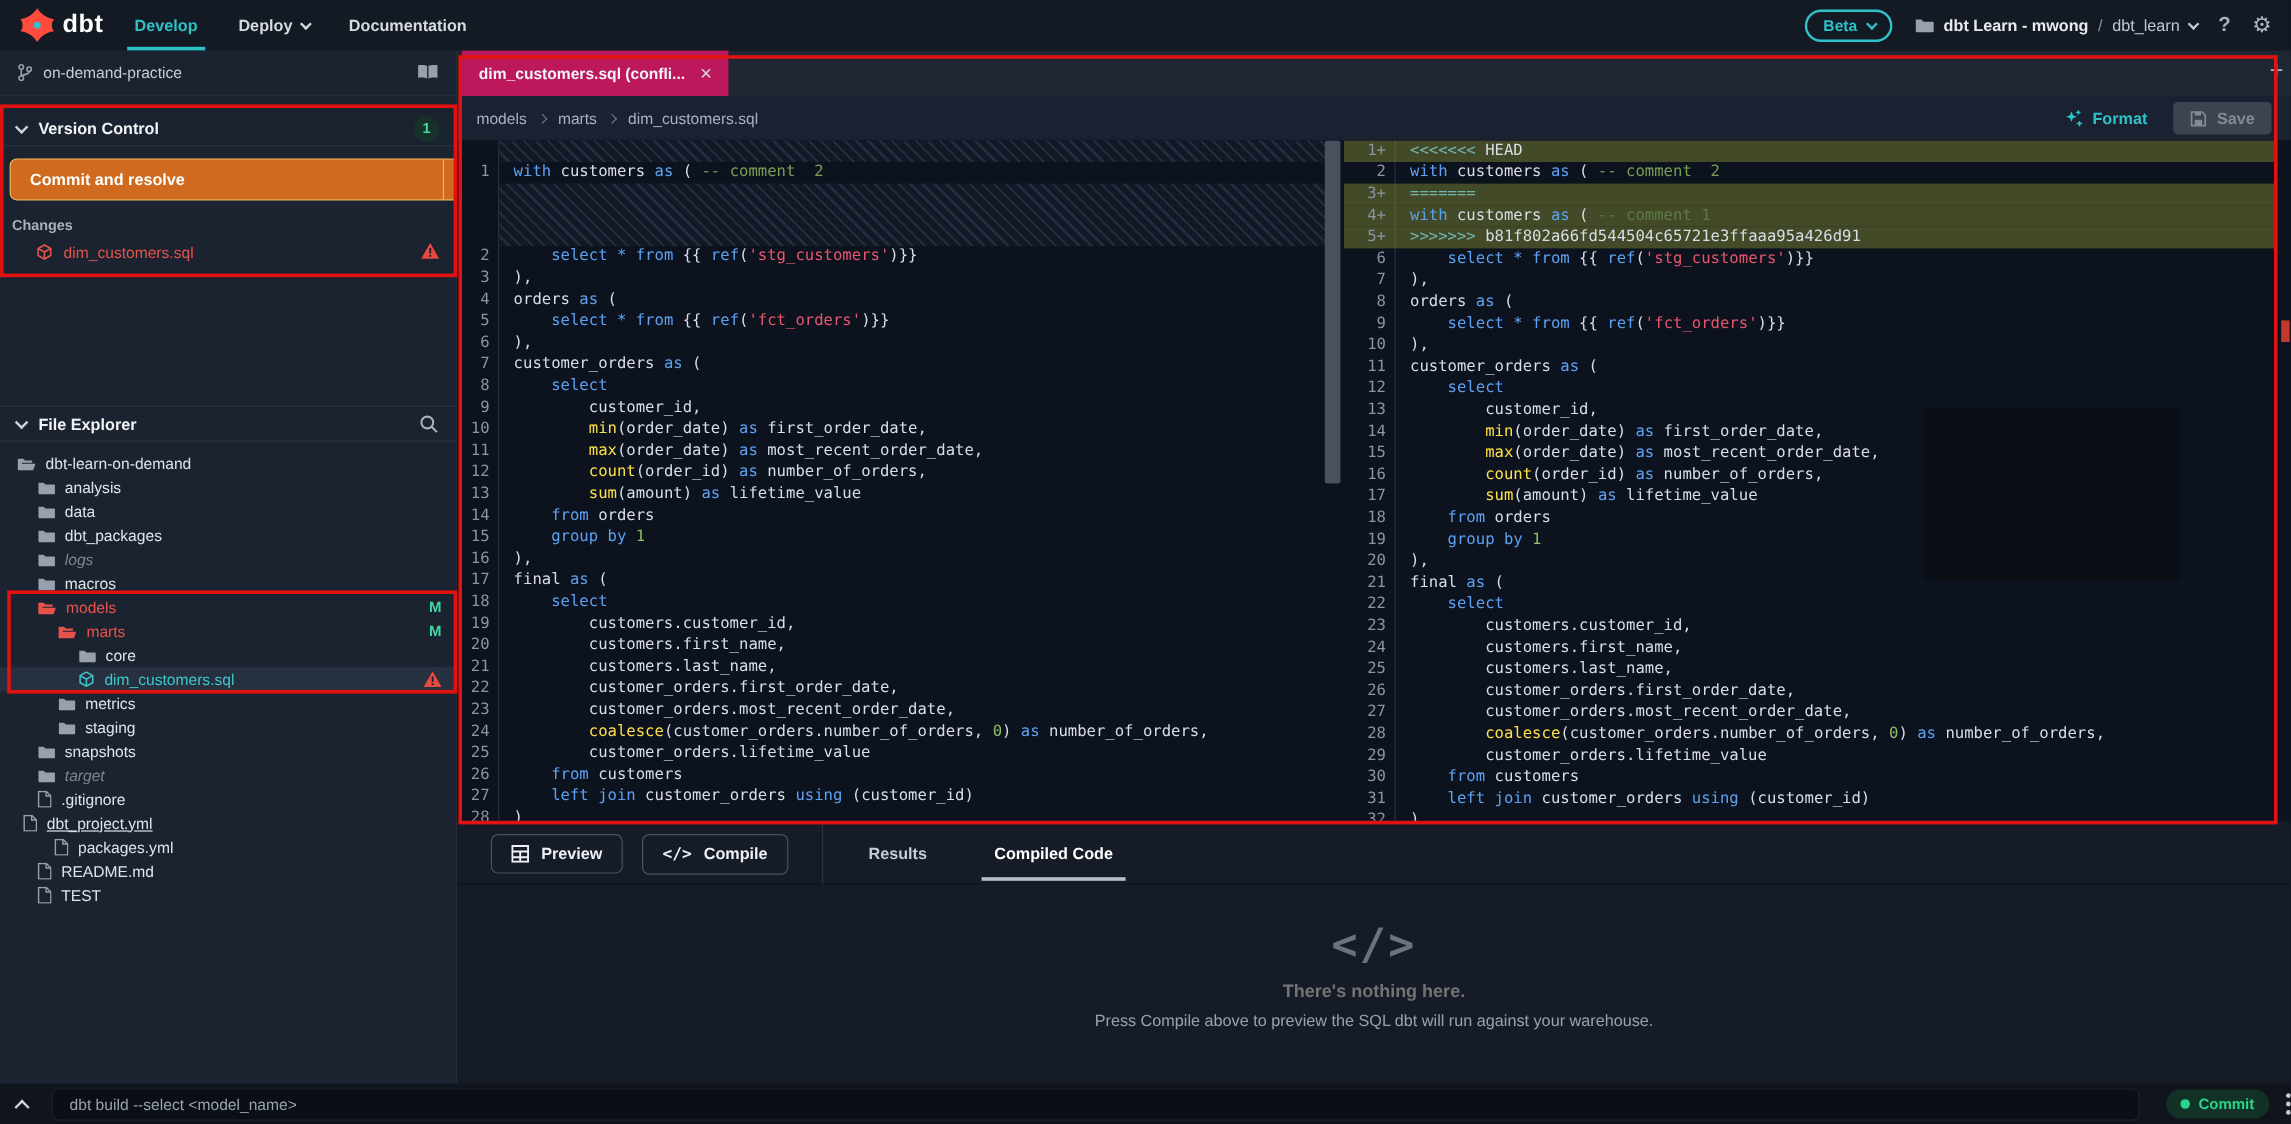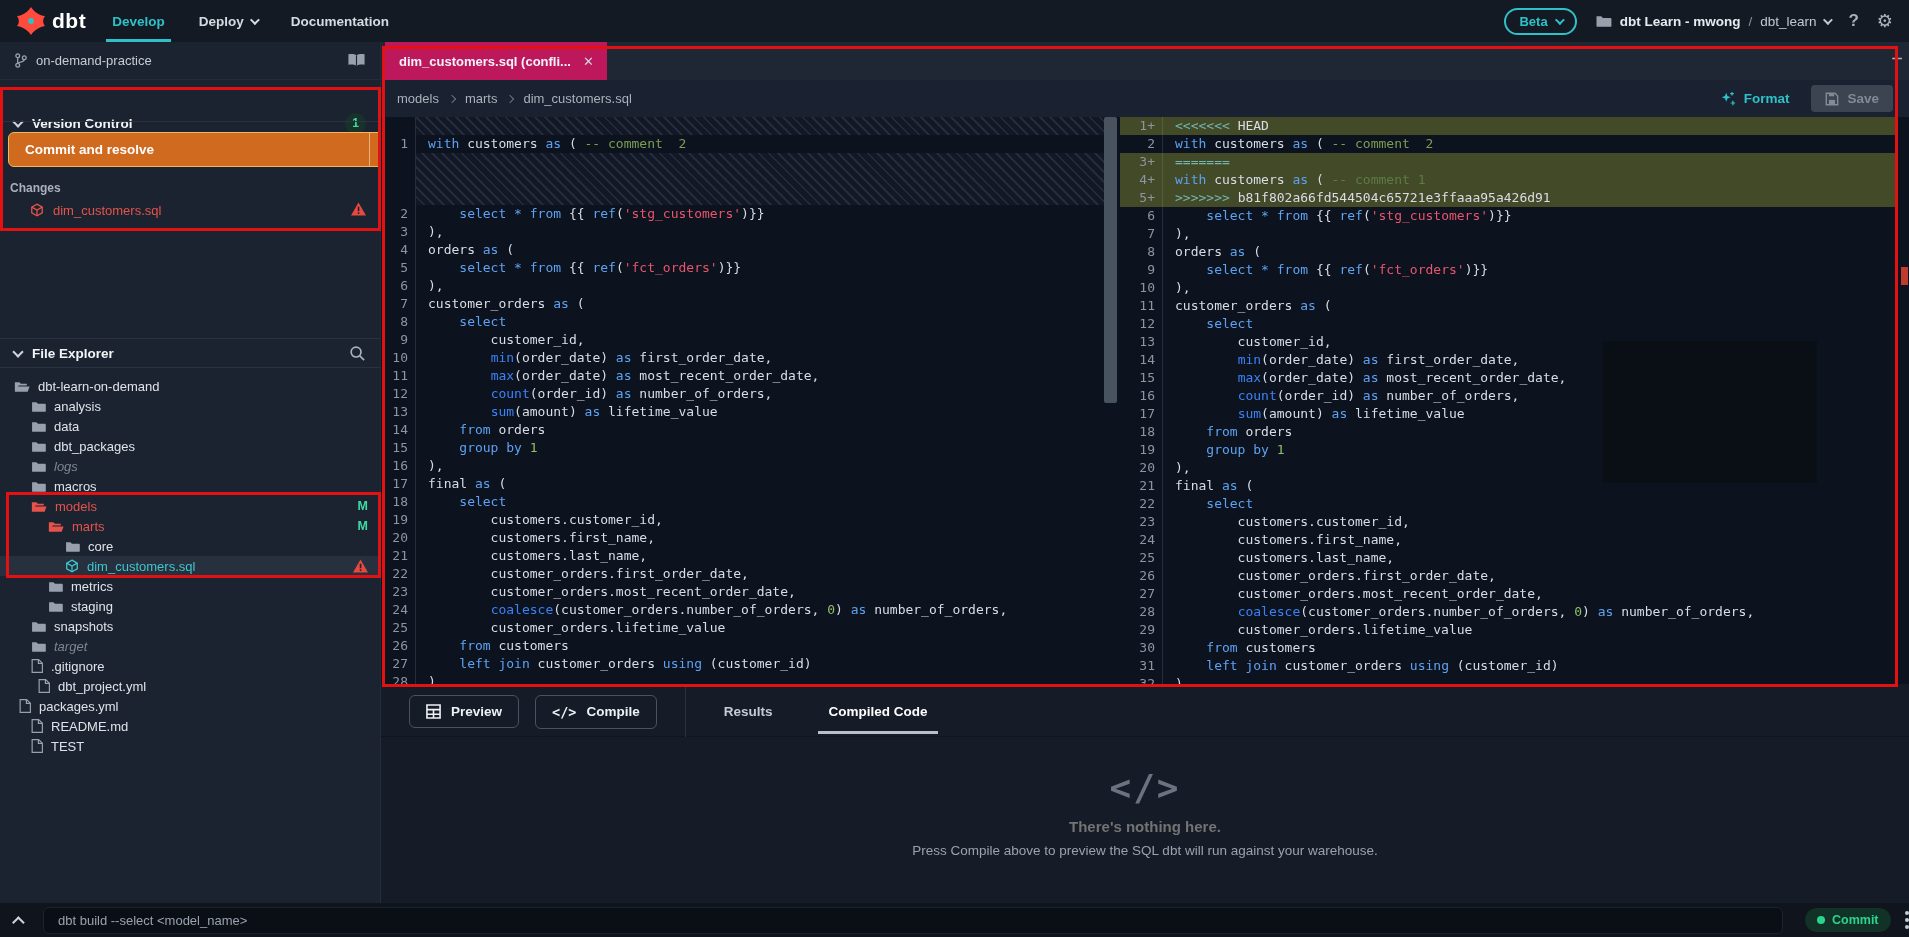--- a/index.html
+++ b/index.html
@@ -33,21 +33,21 @@
   
   .sidebar { position:absolute; left:0; top:42px; width:381px; height:861px;
     background:#1b2330; border-right:1px solid #242c3a; }
   .branch-row { position:absolute; left:0; top:0; width:100%; height:38px;
     border-bottom:1px solid #242c3a; display:flex; align-items:center; padding:0 14px; gap:8px;
     color:#c6ccd4; font-size:13px; }
   .sec-head { position:absolute; left:0; width:100%; height:26px; display:flex;
     align-items:center; gap:10px; padding:0 14px; color:#f2f4f7; font-weight:bold; font-size:13.5px; }
   .sec-chev { width:8px; height:8px; border-right:2px solid #cfd4db;
     border-bottom:2px solid #cfd4db; transform:rotate(45deg); margin-top:-3px; }
-  .vc-head { top:68px; }
+  .vc-head { top:52px; }
   .vc-badge { margin-left:auto; width:21px; height:21px; border-radius:50%;
     background:#173329; color:#3fd9a4; font-size:12px; font-weight:bold;
     display:flex; align-items:center; justify-content:center; }
   .vc-divider { position:absolute; left:0; top:79px; width:100%; height:1px; background:#2a3240; }
   .commit-btn { position:absolute; left:8px; top:90px; width:404px; height:35px;
     background:#d06a1f; border:1.5px solid #efb960; border-radius:6px; display:flex;
     align-items:center; cursor:pointer; }
   .commit-label { color:#fff; font-weight:bold; font-size:13.5px; padding-left:16px; }
   .commit-split { margin-left:auto; width:42px; height:100%; border-left:1px solid rgba(255,235,200,.55);
     display:flex; align-items:center; justify-content:center; color:#fff; }
@@ -94,21 +94,21 @@
   .pane-left { left:0; width:723px; }
   .pane-right { left:739px; width:775px; }
   .crow { display:flex; height:18px; line-height:18px; }
   .crow .ln { flex:0 0 34px; text-align:right; padding-right:7px; color:#8d95a3; }
   .pane-right .crow .ln { flex:0 0 42px; }
   .crow .ct { flex:1; border-left:1px solid #262e3c; padding-left:12px; white-space:pre; overflow:hidden; }
   .crow.add { background:#424a28; }
   .crow.add .ct { border-left-color:#565e34; }
   .hatch { background:repeating-linear-gradient(45deg,#121826 0px,#121826 5px,#242c3b 5px,#242c3b 7px); }
   .tk-k{color:#5da2f2} .tk-p{color:#d8dde6} .tk-c{color:#7b9e53} .tk-c2{color:#5d7b44}
-  .tk-s{color:#e8556d} .tk-f{color:#3b82f6} .tk-num{color:#8fbf6a} .tk-m{color:#74b3b0}
+  .tk-s{color:#e8556d} .tk-f{color:#fde047} .tk-num{color:#8fbf6a} .tk-m{color:#74b3b0}
   .lscroll { position:absolute; left:723px; top:0; width:13px; height:286px; background:#49525f;
     border-radius:2px; cursor:grab; }
   .dark-box { position:absolute; left:1222px; top:224px; width:214px; height:142px; background:#0a0e15; }
   .rscroll-marker { position:absolute; right:1px; top:150px; width:7px; height:18px; background:#c23a2e; }
 
   
   .bottom { position:absolute; left:381px; top:687px; width:1528px; height:216px; background:#151c27; }
   .bottom-head { position:absolute; left:0; top:0; width:100%; height:50px;
     border-bottom:1px solid #10151e; display:flex; align-items:center; padding-left:28px; }
   .pill-btn { display:flex; align-items:center; gap:10px; color:#eef1f5; font-size:13.5px; font-weight:bold;
@@ -372,30 +372,30 @@
         </div>
         <div class="fx-row " style="padding-left: 31px;">
           <span class="fx-icon">
             <svg width="12" height="14" viewBox="0 0 11 13">
               <path d="M1 .5h6L10.5 4v8.5H1z" fill="none" stroke="currentColor" stroke-width="1.1"></path>
               <path d="M6.8.5V4h3.7" fill="none" stroke="currentColor" stroke-width="1.1"></path>
             </svg>
           </span>
           <span>.gitignore</span>
         </div>
-        <div class="fx-row " style="padding-left: 38px;">
+        <div class="fx-row " style="padding-left: 19px; text-decoration: underline;">
           <span class="fx-icon">
             <svg width="12" height="14" viewBox="0 0 11 13">
               <path d="M1 .5h6L10.5 4v8.5H1z" fill="none" stroke="currentColor" stroke-width="1.1"></path>
               <path d="M6.8.5V4h3.7" fill="none" stroke="currentColor" stroke-width="1.1"></path>
             </svg>
           </span>
           <span>dbt_project.yml</span>
         </div>
-        <div class="fx-row " style="padding-left: 19px; align-items: center;">
+        <div class="fx-row " style="padding-left: 45px; align-items: center;">
           <span class="fx-icon">
             <svg width="12" height="14" viewBox="0 0 11 13">
               <path d="M1 .5h6L10.5 4v8.5H1z" fill="none" stroke="currentColor" stroke-width="1.1"></path>
               <path d="M6.8.5V4h3.7" fill="none" stroke="currentColor" stroke-width="1.1"></path>
             </svg>
           </span>
           <span>packages.yml</span>
         </div>
         <div class="fx-row " style="padding-left: 31px;">
           <span class="fx-icon">

